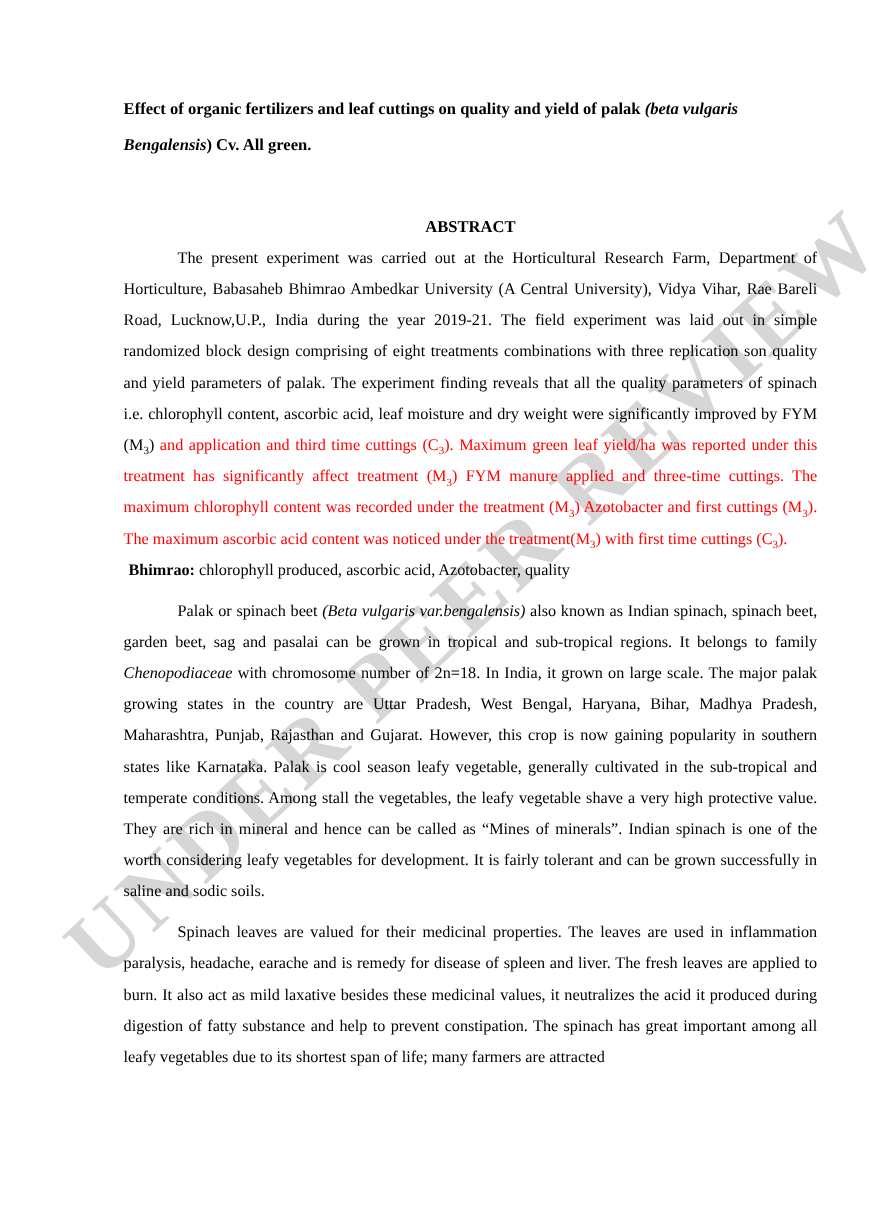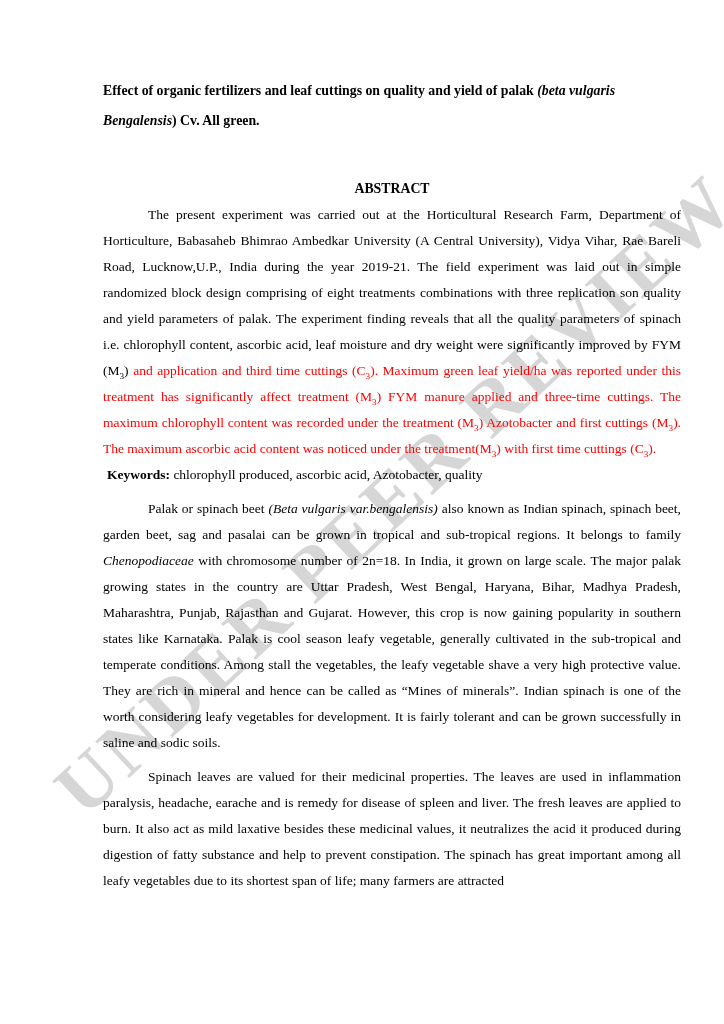--- a/index.html
+++ b/index.html
@@ -78,21 +78,21 @@
   <div class="watermark">UNDER PEER REVIEW</div>
 
   <div class="content">
 
     <p class="title"><span style="font-weight: bold;">Effect of organic fertilizers and leaf cuttings on quality and yield of palak </span><span style="font-weight: bold; font-style: italic;">(beta vulgaris Bengalensis</span><span style="font-weight: bold;">) Cv. All green.</span></p>
 
     <h2 class="abstract-heading">ABSTRACT</h2>
 
     <p class="para indent justify"><span>The present experiment was carried out at the Horticultural Research Farm, Department of Horticulture, Babasaheb Bhimrao Ambedkar University (A Central University), Vidya Vihar, Rae Bareli Road, Lucknow,U.P., India during the year 2019-21. The field experiment was laid out in simple randomized block design comprising of eight treatments combinations with three replication son quality and yield parameters of palak. The experiment finding reveals that all the quality parameters of spinach i.e. chlorophyll content, ascorbic acid, leaf moisture and dry weight were significantly improved by FYM (M</span><sub>3</sub><span>) </span><span style="color: rgb(255, 0, 0);">and application and third time cuttings (C</span><sub style="color: rgb(255, 0, 0);">3</sub><span style="color: rgb(255, 0, 0);">). Maximum green leaf yield/ha was reported under this treatment has significantly affect treatment (M</span><sub style="color: rgb(255, 0, 0);">3</sub><span style="color: rgb(255, 0, 0);">) FYM manure applied and three-time cuttings. The maximum chlorophyll content was recorded under the treatment (M</span><sub style="color: rgb(255, 0, 0);">3</sub><span style="color: rgb(255, 0, 0);">) Azotobacter and first cuttings (M</span><sub style="color: rgb(255, 0, 0);">3</sub><span style="color: rgb(255, 0, 0);">). The maximum ascorbic acid content was noticed under the treatment(M</span><sub style="color: rgb(255, 0, 0);">3</sub><span style="color: rgb(255, 0, 0);">) with first time cuttings (C</span><sub style="color: rgb(255, 0, 0);">3</sub><span style="color: rgb(255, 0, 0);">).</span></p>
 
-    <p class="para keywords"><span style="font-weight: bold;">Keywords: </span><span>chlorophyll produced, ascorbic acid, Azotobacter, quality</span></p>
+    <p class="para keywords"><span style="font-weight: bold;">Bhimrao: </span><span>chlorophyll produced, ascorbic acid, Azotobacter, quality</span></p>
 
 
     <p class="para indent justify spaced-before"><span>Palak or spinach beet </span><span style="font-style: italic;">(Beta vulgaris var.bengalensis)</span><span> also known as Indian spinach, spinach beet, garden beet, sag and pasalai can be grown in tropical and sub-tropical regions. It belongs to family </span><span style="font-style: italic;">Chenopodiaceae</span><span> with chromosome number of 2n=18. In India, it grown on large scale. The major palak growing states in the country are Uttar Pradesh, West Bengal, Haryana, Bihar, Madhya Pradesh, Maharashtra, Punjab, Rajasthan and Gujarat. However, this crop is now gaining popularity in southern states like Karnataka. Palak is cool season leafy vegetable, generally cultivated in the sub-tropical and temperate conditions. Among stall the vegetables, the leafy vegetable shave a very high protective value. They are rich in mineral and hence can be called as “Mines of minerals”. Indian spinach is one of the worth considering leafy vegetables for development. It is fairly tolerant and can be grown successfully in saline and sodic soils.</span></p>
 
     <p class="para indent justify spaced-before"><span>Spinach leaves are valued for their medicinal properties. The leaves are used in inflammation paralysis, headache, earache and is remedy for disease of spleen and liver. The fresh leaves are applied to burn. It also act as mild laxative besides these medicinal values, it neutralizes the acid it produced during digestion of fatty substance and help to prevent constipation. The spinach has great important among all leafy vegetables due to its shortest span of life; many farmers are attracted</span></p>
 
   </div>
 </div>
 
 </body></html>

